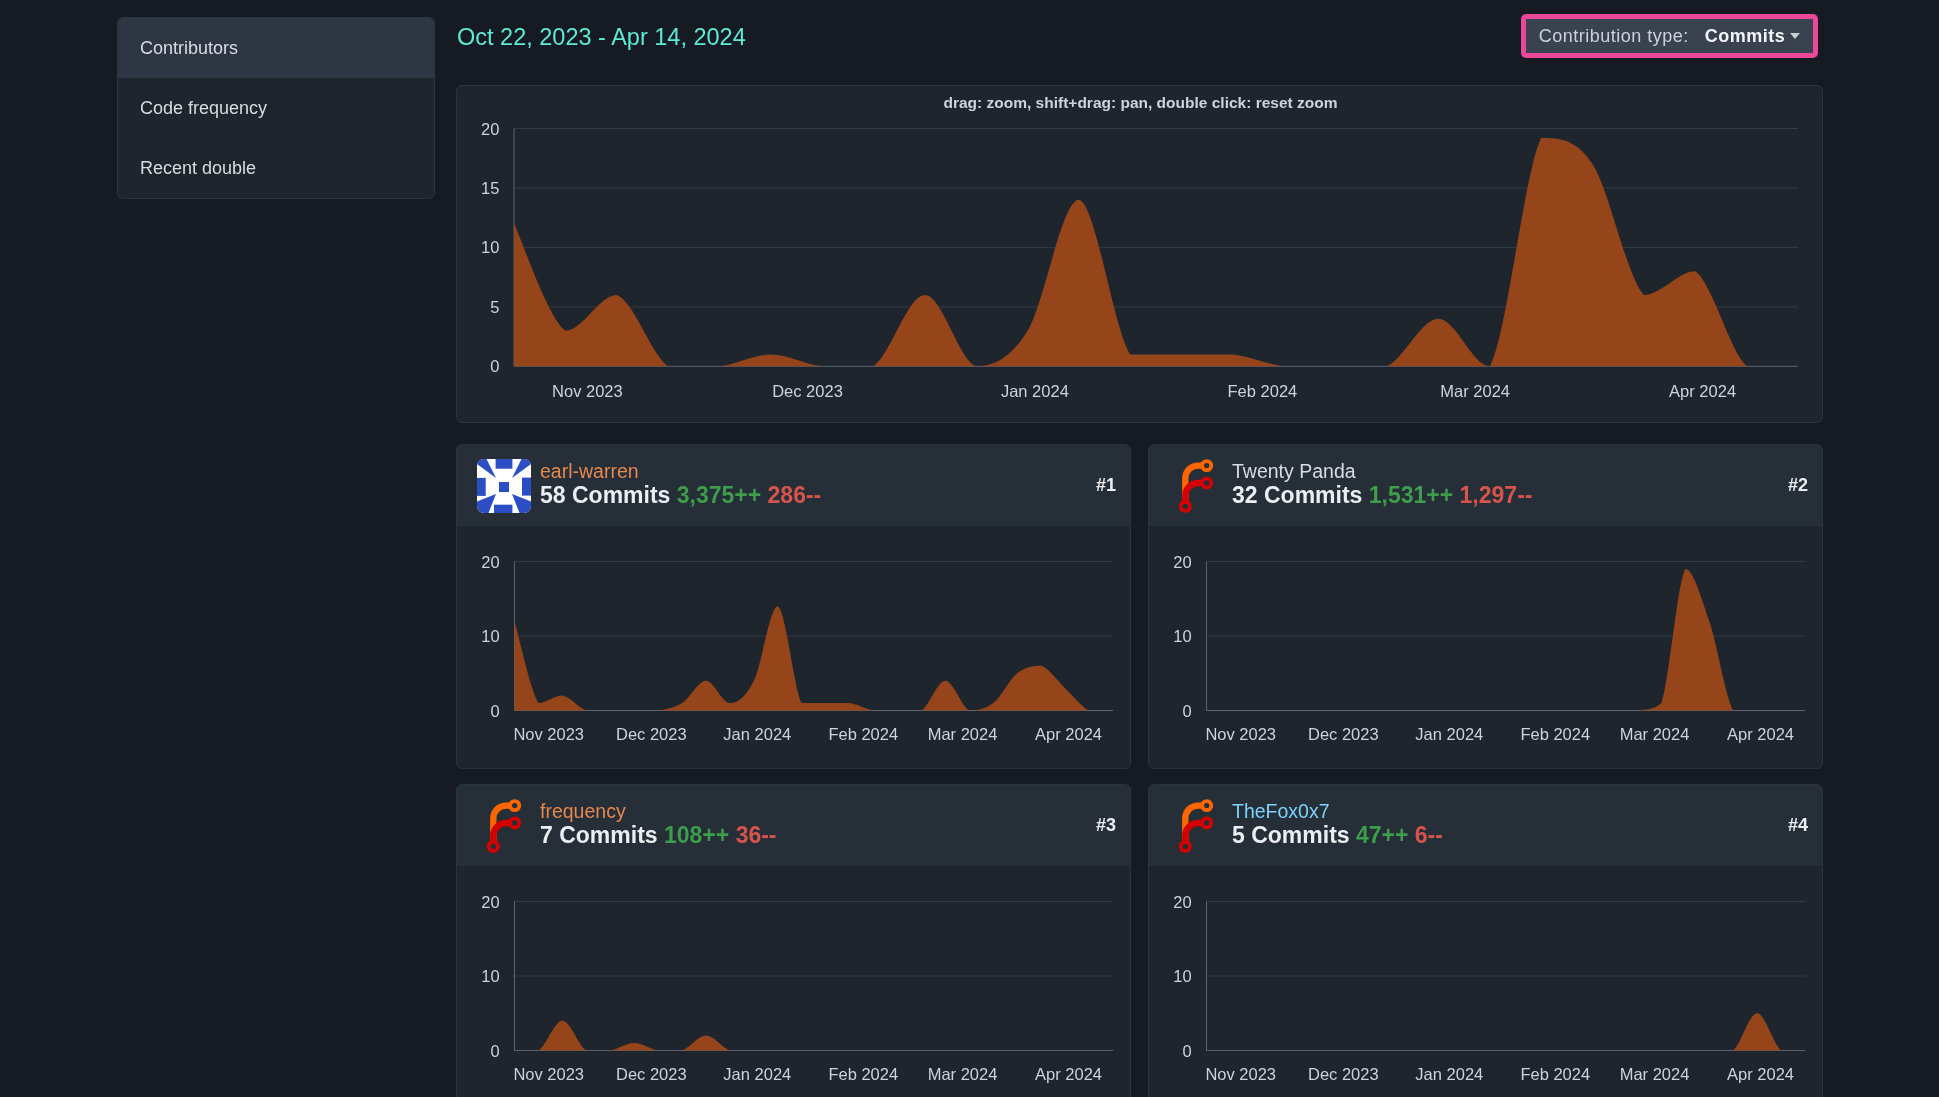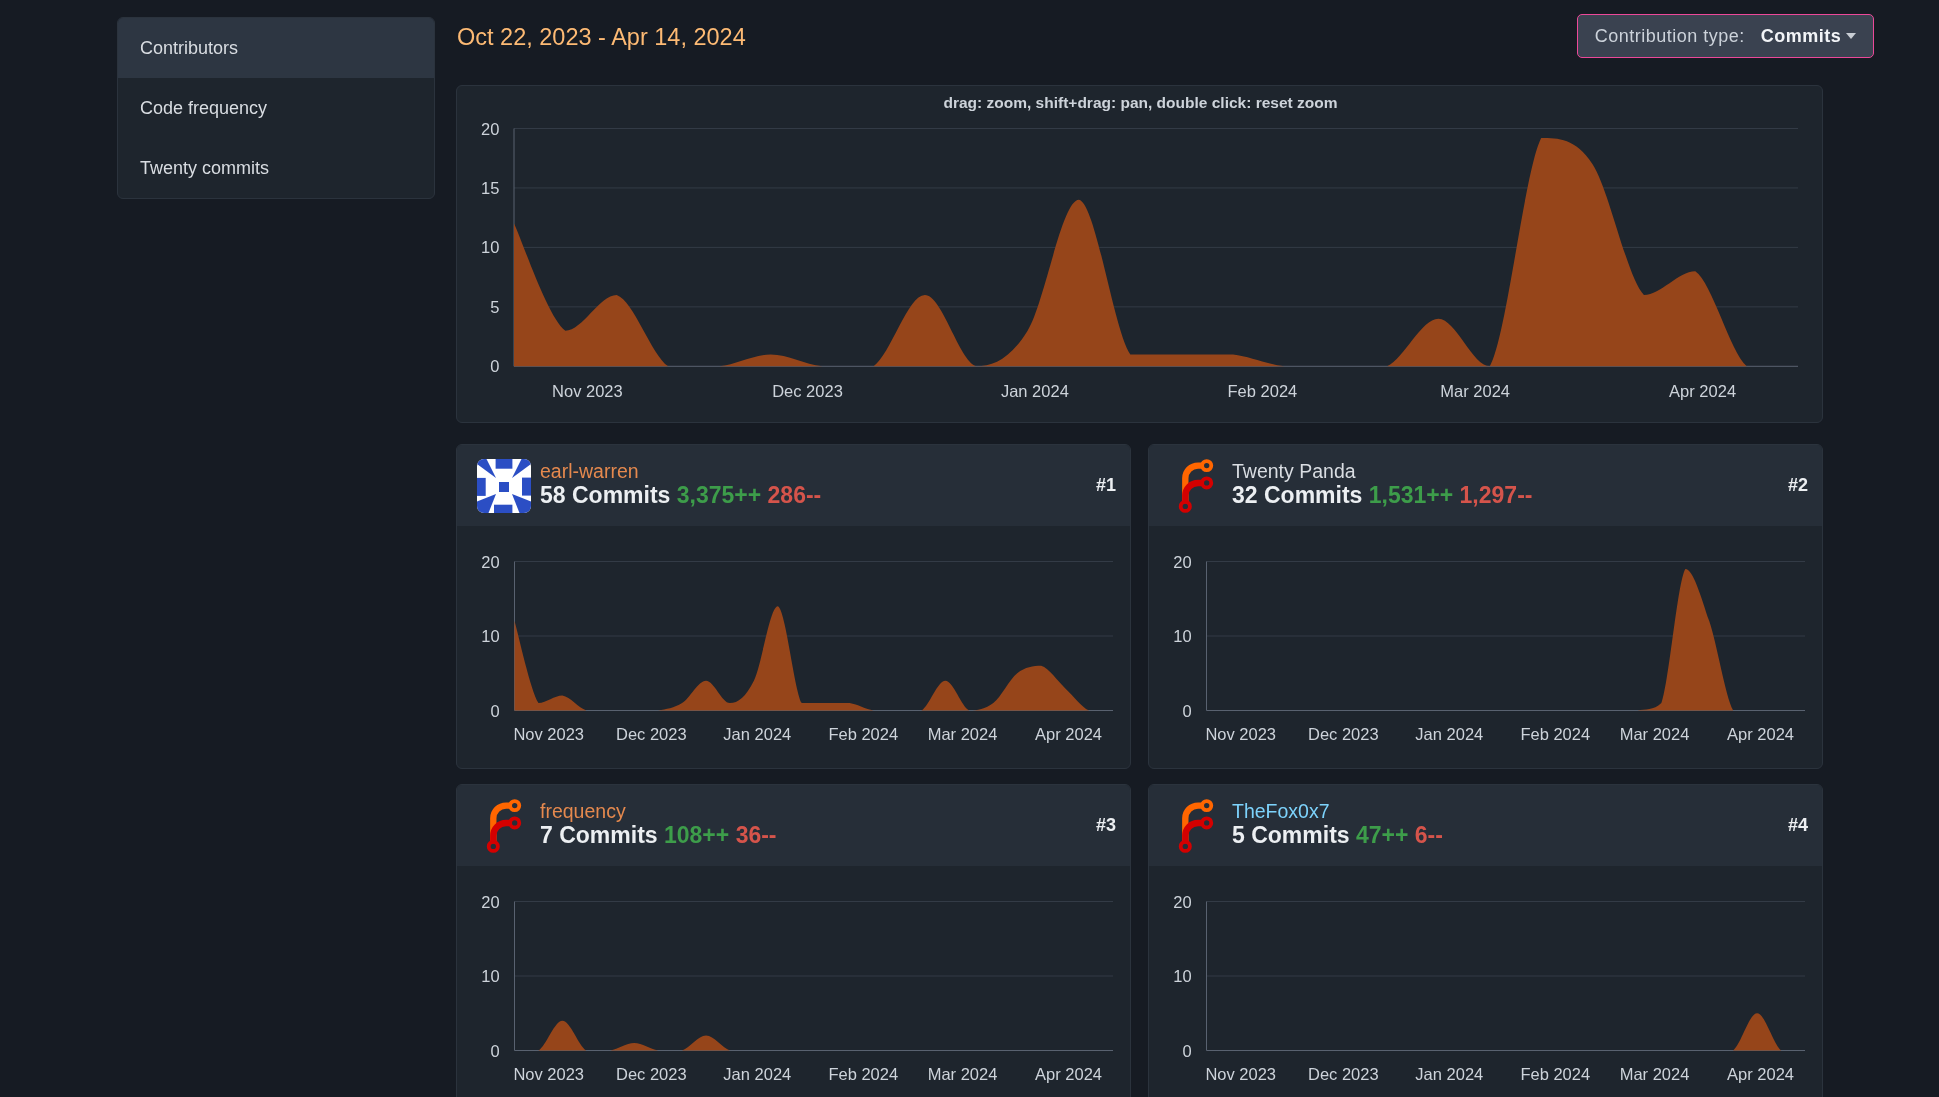--- a/index.html
+++ b/index.html
@@ -1,38 +1,38 @@
 <!DOCTYPE html>
 <html><head><meta charset="utf-8"><title>Contributors</title>
 <style>
 html,body{margin:0;padding:0;background:#161b23;width:1939px;height:1097px;overflow:hidden;font-family:"Liberation Sans",sans-serif;}
 .menu{position:absolute;left:117px;top:17px;width:318px;background:#1e252d;border:1px solid #2b333d;border-radius:6px;box-sizing:border-box;overflow:hidden}
 .mitem{height:60px;display:flex;align-items:center;padding-left:22px;font-size:18px;color:#d9dde2}
 .mitem.sel{background:#2d3642}
-.title{position:absolute;left:457px;top:24px;font-size:23.5px;color:#fdba74}
-.button{position:absolute;left:1577px;top:14px;width:297px;height:44px;background:#3a4250;border:1px solid #ec4899;border-radius:5px;box-sizing:border-box;display:flex;align-items:center;justify-content:center;font-size:18px;letter-spacing:0.5px;color:#ccd2da}
+.title{position:absolute;left:457px;top:24px;font-size:23.5px;color:#5eead4}
+.button{position:absolute;left:1521px;top:14px;width:297px;height:44px;background:#3a4250;border:5px solid #ec4899;border-radius:5px;box-sizing:border-box;display:flex;align-items:center;justify-content:center;font-size:18px;letter-spacing:0.5px;color:#ccd2da}
 .button b{color:#f2f4f7;margin-left:16px}
 .caret{margin-left:5px;width:0;height:0;border-left:5.75px solid transparent;border-right:5.75px solid transparent;border-top:6.5px solid #c8cdd4}
 .mcard{position:absolute;left:456px;top:85px;width:1367px;height:338px;background:#1e252d;border:1px solid #2b333d;border-radius:6px;box-sizing:border-box}
 .card{position:absolute;width:675px;height:325px;background:#1e252d;border:1px solid #2b333d;border-radius:6px;box-sizing:border-box;overflow:hidden}
 .chead{height:81px;background:#262e38;display:flex;align-items:center;position:relative}
 .avatar{margin-left:20px;width:54px;height:54px;flex:none}
 .cinfo{margin-left:9px;position:relative;top:-2px}
 .cname{font-size:19.5px;line-height:23px}
 .cstats{font-size:23px;font-weight:bold;line-height:24px;color:#eceff2}
 .cadd{color:#3d9d4a}
 .cdel{color:#d5544b}
 .crank{position:absolute;right:14px;top:0;height:100%;display:flex;align-items:center;font-size:18px;font-weight:bold;color:#eceff2}
 .cchart{position:relative;height:244px}
 </style></head>
 <body>
 <div class="menu">
   <div class="mitem sel">Contributors</div>
   <div class="mitem">Code frequency</div>
-  <div class="mitem">Twenty commits</div>
+  <div class="mitem">Recent double</div>
 </div>
 <div class="title">Oct 22, 2023 - Apr 14, 2024</div>
 <div class="button">
     <span>Contribution type:</span>
     <b>Commits</b>
     <span class="caret"></span>
   </div>
 <div class="mcard">
     <div style="position:relative;width:100%;height:100%">
       <svg width="1367" height="338" style="position:absolute;left:0;top:0">

